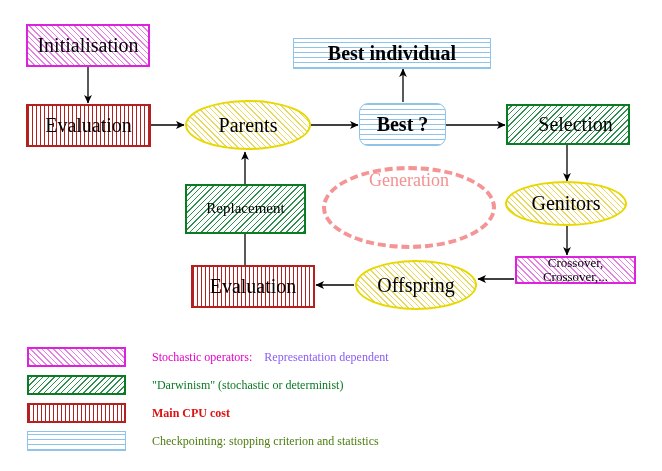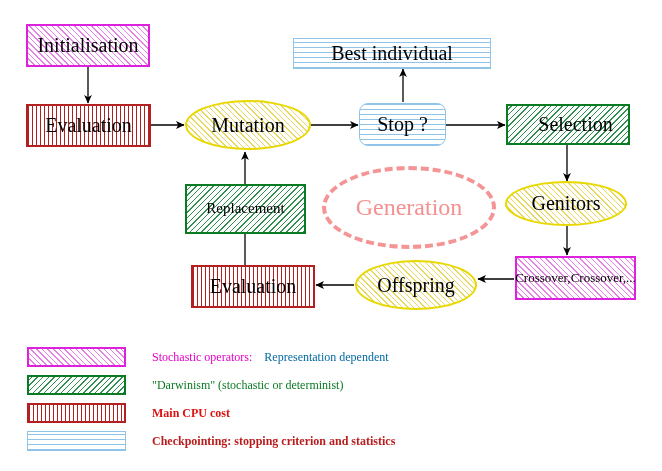--- a/index.html
+++ b/index.html
@@ -29,54 +29,55 @@
     background-color:#ffffff;
     background-image:repeating-linear-gradient(90deg,
       #b42020 0px,#b42020 1px,#ffffff 1px,#ffffff 4px);
     border:2px solid #b42020;
   }
   .fill-blue{
     background-color:#ffffff;
     background-image:repeating-linear-gradient(0deg,
       #8fc4e8 0px,#8fc4e8 1px,#ffffff 1px,#ffffff 5px);
     border:1px solid #8fc4e8;
+    font-weight:bold;
   }
   .fill-yellow{
     background-color:#ffffff;
     background-image:repeating-linear-gradient(45deg,
       #e8d860 0px,#e8d860 1px,#ffffff 1px,#ffffff 4px);
     border:2px solid #e8d800;
   }
 
   .ellipse{border-radius:50%;}
   .rounded{border-radius:9px;}
 
   
   .t20{font-size:20px;}
   .t15{font-size:15px;}
   .t13{font-size:13px;}
 
   
   .generation{
     position:absolute;box-sizing:border-box;
     border:4px dashed #f49494;border-radius:50%;
-    display:flex;align-items:center;justify-content:center;
-    color:#f49090;font-size:24px;background:transparent;
+    display:flex;align-items:flex-start;justify-content:center;
+    color:#f49090;font-size:18px;background:transparent;
   }
 
   
   .legend{position:absolute;left:0;top:0;width:662px;height:471px;pointer-events:none;}
   .legend-row{position:absolute;display:flex;align-items:center;pointer-events:auto;}
   .swatch{width:99px;height:20px;box-sizing:border-box;flex:0 0 auto;}
   .legend-text{margin-left:26px;font-size:12px;white-space:nowrap;}
   .c-magenta{color:#e400c8;}
-  .c-gold{color:#0369a1;}
+  .c-gold{color:#8b5cf6;}
   .c-green{color:#0a7a23;}
   .c-red{color:#dd1111;}
-  .c-blue{color:#b91c1c;font-weight:bold;}
+  .c-blue{color:#4d7c0f;}
 
   svg.arrows{position:absolute;left:0;top:0;width:662px;height:471px;overflow:visible;}
 </style>
 </head>
 <body>
 
 <div id="canvas">
 
   <svg class="arrows" viewBox="0 0 662 471">
     <defs>
@@ -112,40 +113,40 @@
 
   <div class="node fill-magenta t20" style="left:26px;top:24px;width:124px;height:43px;">
     <span>Initialisation</span>
   </div>
 
   <div class="node fill-red t20" style="left:26px;top:104px;width:125px;height:43px;">
     <span>Evaluation</span>
   </div>
 
   <div class="node fill-yellow ellipse t20" style="left:185px;top:100px;width:126px;height:50px;">
-    <span>Mutation</span>
+    <span>Parents</span>
   </div>
 
   <div class="node fill-blue t20" style="left:293px;top:38px;width:198px;height:31px;">
     <span>Best individual</span>
   </div>
 
   <div class="node fill-blue rounded t20" style="left:359px;top:103px;width:87px;height:43px;">
-    <span>Stop ?</span>
+    <span>Best ?</span>
   </div>
 
   <div class="node fill-green t20" style="left:506px;top:104px;width:124px;height:41px;padding-left:15px;">
     <span>Selection</span>
   </div>
 
   <div class="node fill-yellow ellipse t20" style="left:505px;top:181px;width:122px;height:45px;">
     <span>Genitors</span>
   </div>
 
-  <div class="node fill-magenta t13" style="left:515px;top:256px;width:121px;height:44px;flex-direction:row;justify-content:center;">
+  <div class="node fill-magenta t13" style="left:515px;top:256px;width:121px;height:28px;flex-direction:column;justify-content:center;">
     <span>Crossover,</span>
     <span>Crossover,...</span>
   </div>
 
   <div class="node fill-yellow ellipse t20" style="left:355px;top:260px;width:122px;height:50px;">
     <span>Offspring</span>
   </div>
 
   <div class="node fill-red t20" style="left:191px;top:265px;width:124px;height:43px;">
     <span>Evaluation</span>

